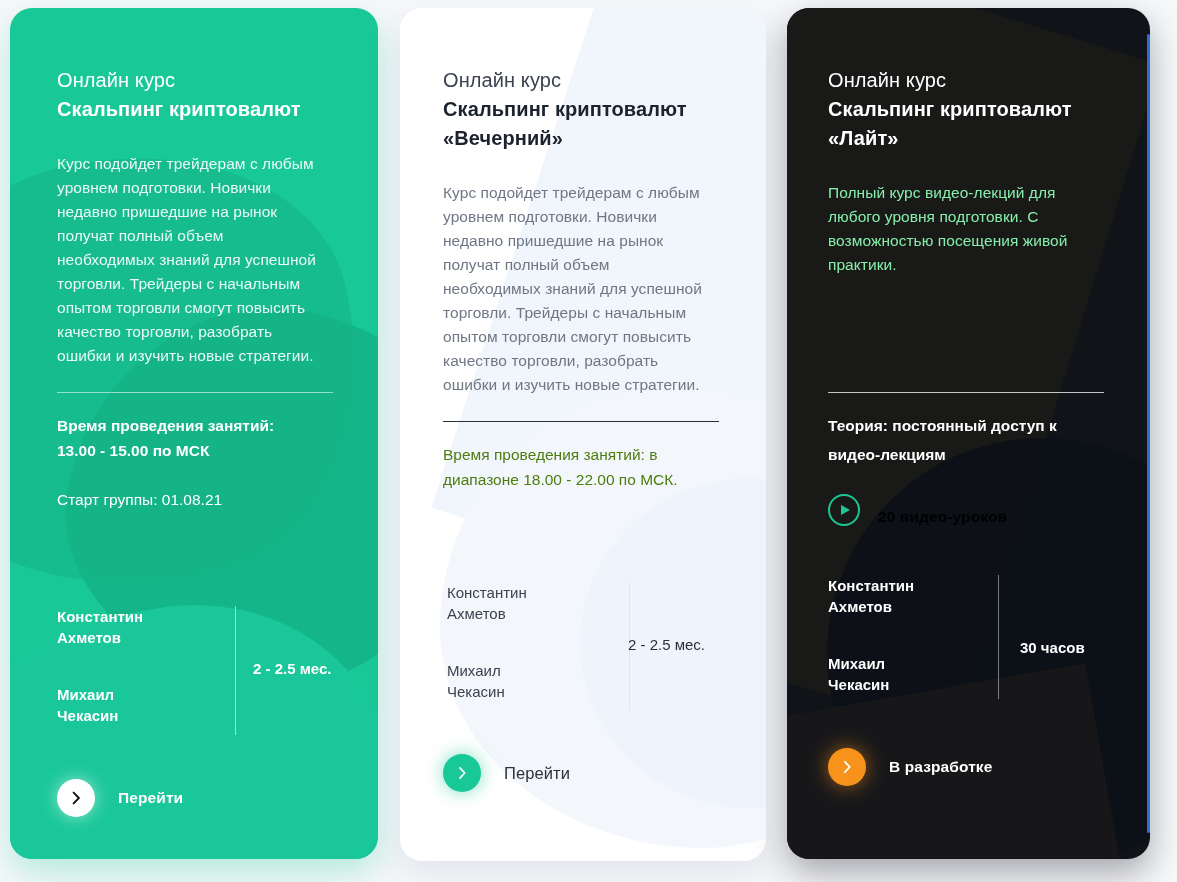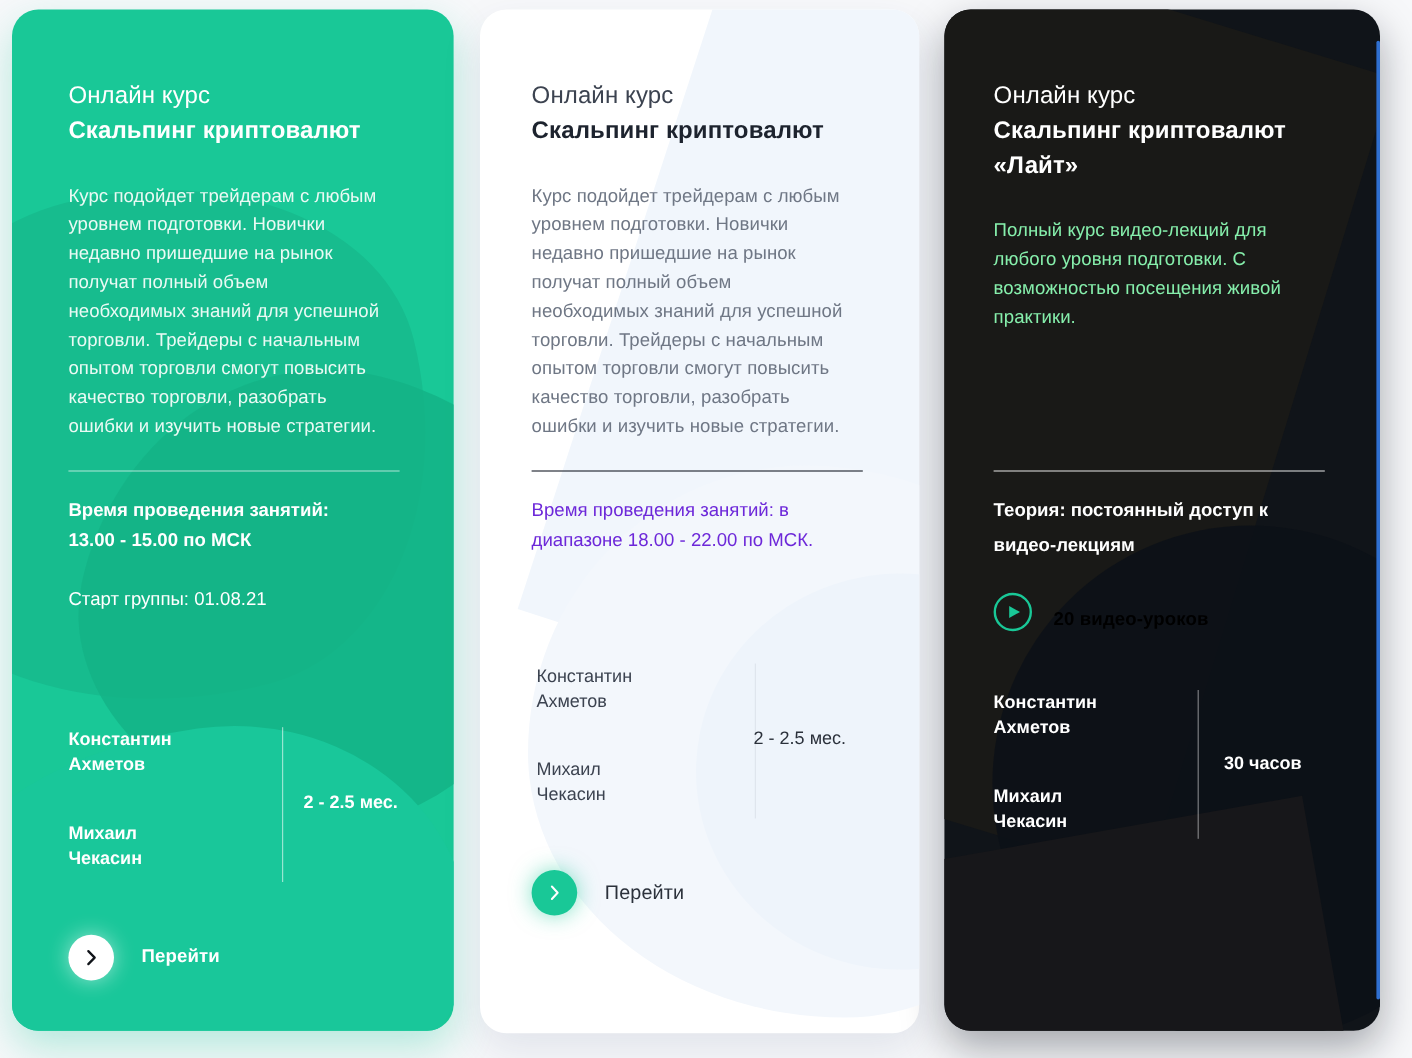--- a/index.html
+++ b/index.html
@@ -245,21 +245,21 @@
   #card-day .teachers { color: #ffffff; font-weight: 700; }
   #card-day .divider-v { background: rgba(255,255,255,0.55); }
   #card-day .duration { color: #ffffff; }
   #card-day .cta-circle { background: #ffffff; box-shadow: 0 0 18px rgba(255,255,255,0.55); }
   #card-day .cta-label { color: #ffffff; }
 
   #card-evening .kicker { color: #3c4350; }
   #card-evening .title  { color: #1d232e; }
   #card-evening .desc   { color: #6f7785; }
   #card-evening .rule   { background: #2b313b; }
-  #card-evening .sched  { color: #6d28d9; }
+  #card-evening .sched  { color: #4d7c0f; }
   #card-evening .start  { color: #1d232e; }
   #card-evening .teachers { color: #3c4350; }
   #card-evening .divider-v { background: #d4d9e1; }
   #card-evening .duration { color: #2b313b; font-weight: 400; }
   #card-evening .cta-circle { background: #19c897; box-shadow: 0 0 18px rgba(25,200,151,0.55); }
   #card-evening .cta-label { color: #2b313b; font-weight: 400; font-size: 16.5px; }
 
   #card-light .kicker { color: #ffffff; }
   #card-light .title  { color: #ffffff; }
   #card-light .desc   { color: #86efac; }
@@ -321,20 +321,21 @@
   </div>
 
   <div class="card" id="card-evening">
     <div class="deco deco-blue-1"></div>
     <div class="deco deco-blue-2"></div>
     <div class="deco deco-blue-3"></div>
 
     <div class="card-inner pad-evening">
       <div class="kicker">Онлайн курс</div>
       <div class="title">Скальпинг криптовалют</div>
+      <div class="title">«Вечерний»</div>
 
       <div class="desc">Курс подойдет трейдерам с любым уровнем подготовки. Новички недавно пришедшие на рынок получат полный объем необходимых знаний для успешной торговли. Трейдеры с начальным опытом торговли смогут повысить качество торговли, разобрать ошибки и изучить новые стратегии.</div>
 
       <div class="rule"></div>
 
       <div class="sched">Время проведения занятий: в</div>
       <div class="sched" style="margin-top:0">диапазоне 18.00 - 22.00 по МСК.</div>
 
 
       <div class="meta" style="margin-top:90px; height:130px;">
@@ -393,19 +394,27 @@
           <div class="teacher">
             <div>Константин</div>
             <div>Ахметов</div>
           </div>
           <div class="teacher">
             <div>Михаил</div>
             <div>Чекасин</div>
           </div>
         </div>
         <div class="divider-v" style="left:170px; top:0; height:124px;"></div>
-        <div class="duration" style="left:192px; top:53px;text-align:center;">30 часов</div>
-      </div>
-
+        <div class="duration" style="left:192px; top:64px;text-align:center;">30 часов</div>
+      </div>
+
+      <div class="cta" style="margin-top:43px;">
+        <span class="cta-circle">
+          <svg width="14" height="14" viewBox="0 0 14 14" aria-hidden="true">
+            <path d="M4.9 1.8 L9.7 7 L4.9 12.2" fill="none" stroke="#ffffff" stroke-width="1.8" stroke-linecap="round" stroke-linejoin="round"></path>
+          </svg>
+        </span>
+        <span class="cta-label">В разработке</span>
+      </div>
     </div>
   </div>
 
 </div>
 
 </body></html>

